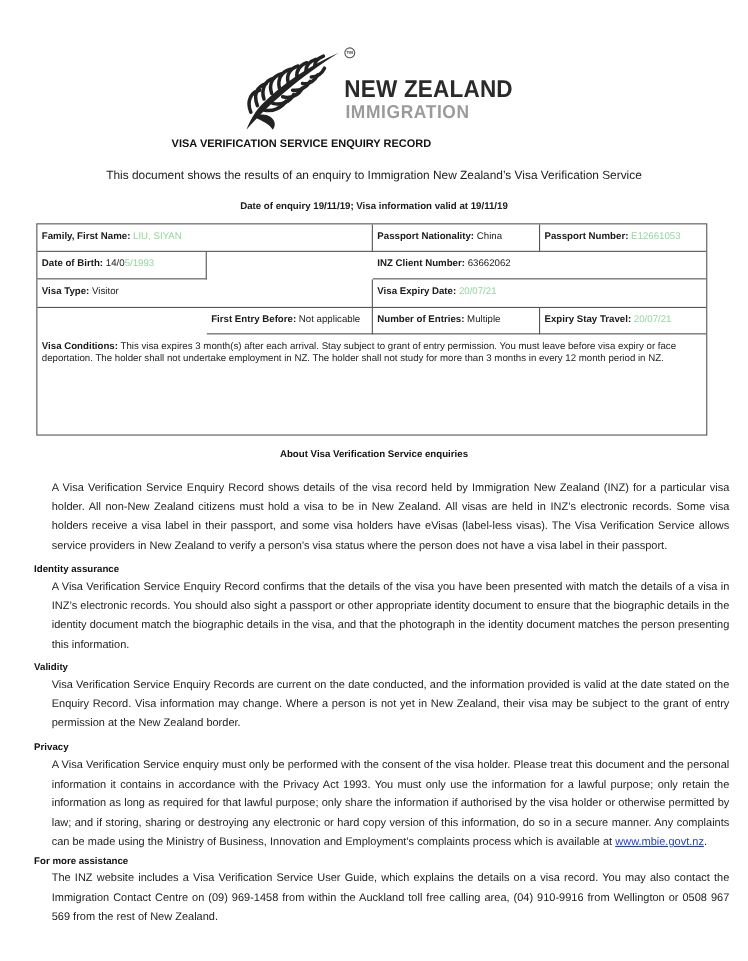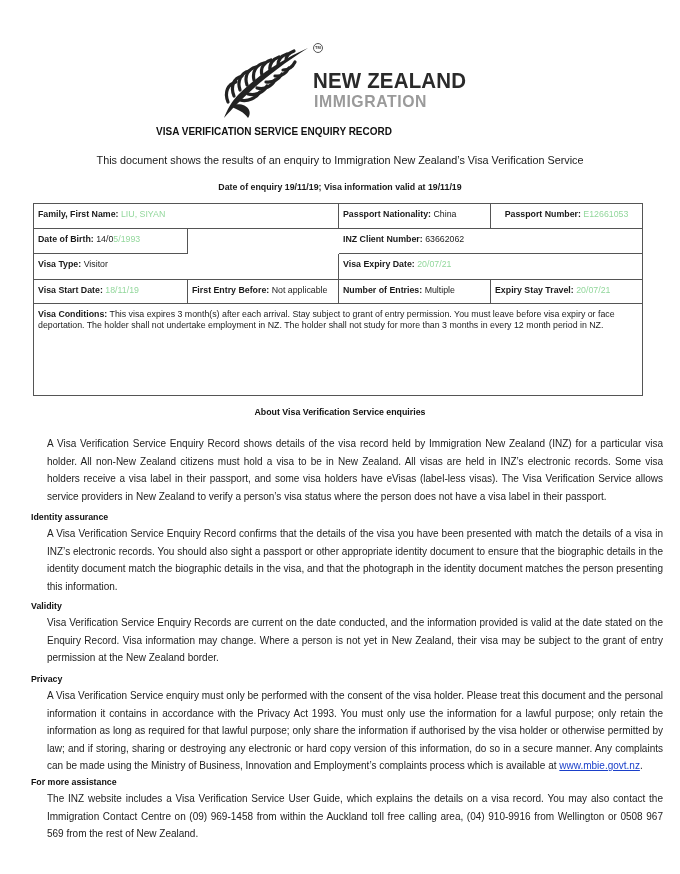--- a/index.html
+++ b/index.html
@@ -69,21 +69,21 @@
 <div class="rec">
 
   <div class="cell" style="left:0;top:0;width:305px;height:25px;">
     <span class="lbl">Family, First Name:</span>
     <span class="red">LIU, SIYAN</span>
   </div>
   <div class="cell" style="left:305px;top:0;width:152px;height:25px;">
     <span class="lbl">Passport Nationality:</span>
     <span>China</span>
   </div>
-  <div class="cell noright" style="left:457px;top:0;width:151px;height:25px;text-align:center;">
+  <div class="cell noright" style="left:457px;top:0;width:151px;height:25px;">
     <span class="lbl">Passport Number:</span>
     <span class="red">E12661053</span>
   </div>
 
   <div class="cell" style="left:0;top:25px;width:154px;height:25px;">
     <span class="lbl">Date of Birth:</span>
     <span>14/0</span><span class="red">5/1993</span>
   </div>
   <div class="cell noright" style="left:305px;top:25px;width:303px;height:25px;">
     <span class="lbl">INZ Client Number:</span>
@@ -92,24 +92,20 @@
 
   <div class="cell" style="left:0;top:50px;width:305px;height:26px;">
     <span class="lbl">Visa Type:</span>
     <span>Visitor</span>
   </div>
   <div class="cell noright" style="left:305px;top:50px;width:303px;height:26px;">
     <span class="lbl">Visa Expiry Date:</span>
     <span class="red">20/07/21</span>
   </div>
 
-  <div class="cell" style="left:0;top:76px;width:154px;height:24px;">
-    <span class="lbl">Visa Start Date:</span>
-    <span class="red">18/11/19</span>
-  </div>
   <div class="cell" style="left:154px;top:76px;width:151px;height:24px;">
     <span class="lbl">First Entry Before:</span>
     <span>Not applicable</span>
   </div>
   <div class="cell" style="left:305px;top:76px;width:152px;height:24px;">
     <span class="lbl">Number of Entries:</span>
     <span>Multiple</span>
   </div>
   <div class="cell noright" style="left:457px;top:76px;width:151px;height:24px;">
     <span class="lbl">Expiry Stay Travel:</span>

